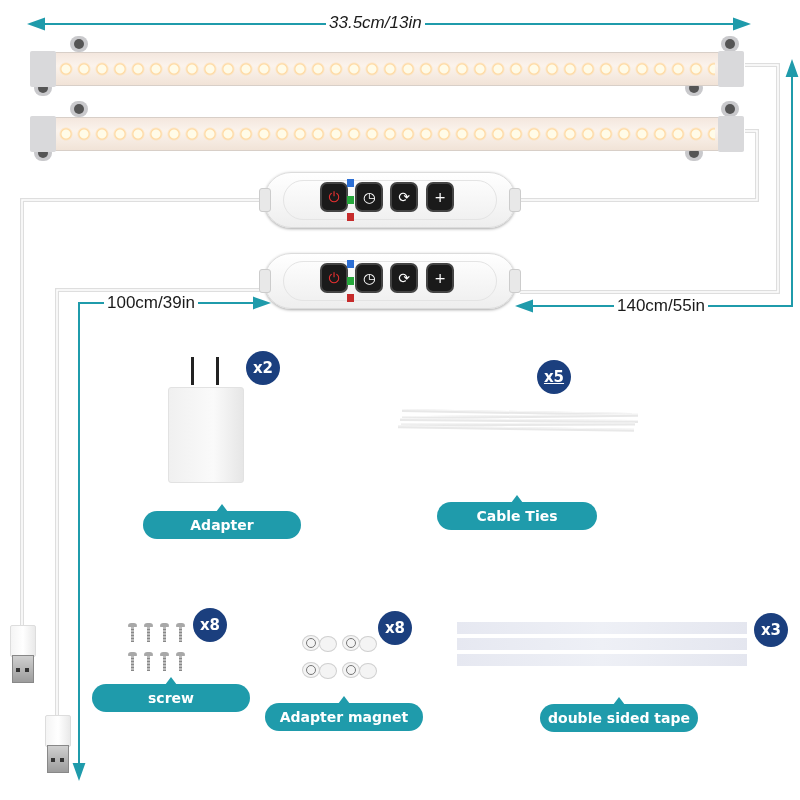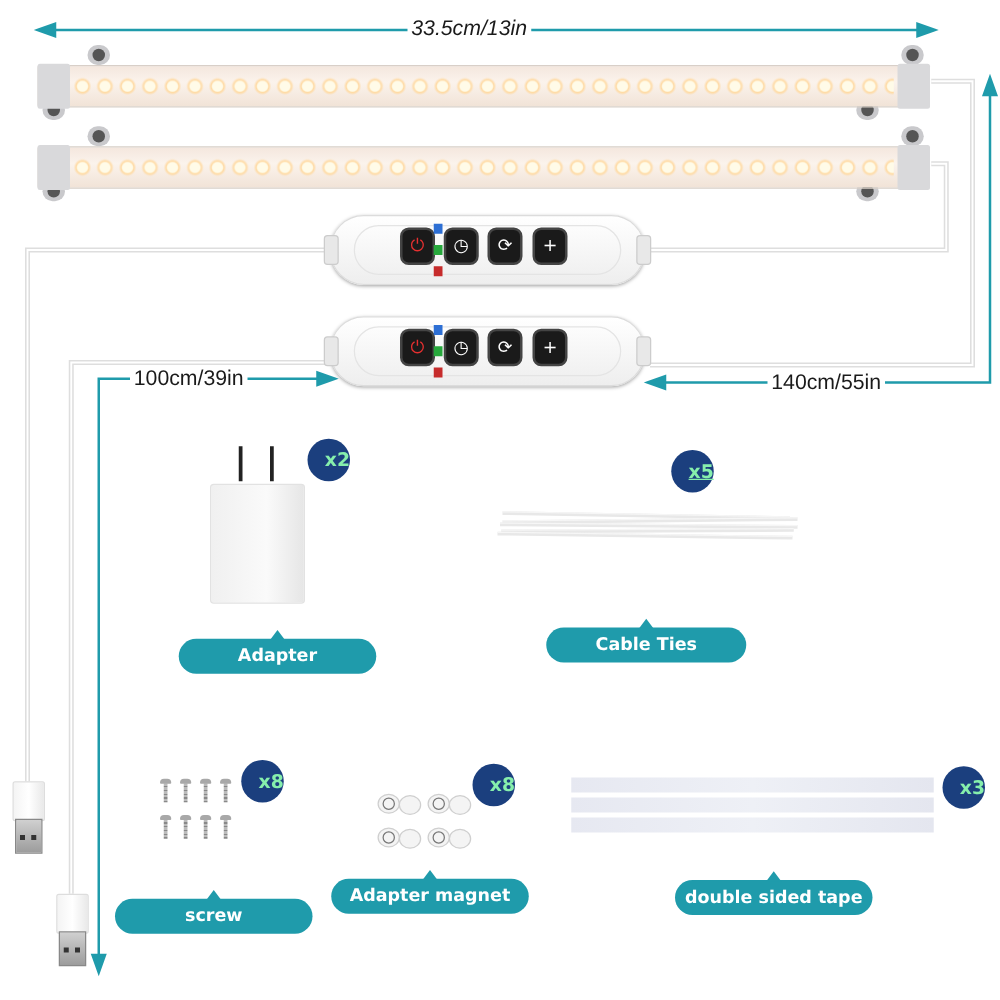--- a/index.html
+++ b/index.html
@@ -6,22 +6,22 @@
   body { width:800px; height:800px; background:#ffffff; position:relative; overflow:hidden;
          font-family:"Liberation Sans", sans-serif; }
   .abs { position:absolute; }
   svg.layer { position:absolute; left:0; top:0; width:800px; height:800px; }
   .dim-label { position:absolute; font-family:"Liberation Sans", sans-serif; font-size:17px; color:#1a1a1a;
                background:#fff; padding:0 3px; line-height:20px; white-space:nowrap; }
   .pill { position:absolute; background:#1f9bab; color:#fff; font-family:"DejaVu Sans", sans-serif;
           font-weight:bold; font-size:14px; height:28px; line-height:28px; text-align:center; border-radius:14px; }
   .pill::before { content:""; position:absolute; left:50%; top:-7px; margin-left:-6px; width:0; height:0;
           border-left:6px solid transparent; border-right:6px solid transparent; border-bottom:8px solid #1f9bab; }
-  .badge { position:absolute; width:34px; height:34px; border-radius:50%; background:#1b3f7e; color:#86efac;
-           font-family:"DejaVu Sans", sans-serif; font-weight:bold; font-size:15px; text-align:right; line-height:34px; }
+  .badge { position:absolute; width:34px; height:34px; border-radius:50%; background:#1b3f7e; color:#ffffff;
+           font-family:"DejaVu Sans", sans-serif; font-weight:bold; font-size:15px; text-align:center; line-height:34px; }
   .led-bar { position:absolute; height:32px; border-radius:2px;
              background:linear-gradient(#f4e7de, #fbf3ec 40%, #f1e3d7); border:1px solid #d8cfc8; }
   .led-row { position:absolute; left:10px; right:20px; top:9px; height:14px;
              background-image:radial-gradient(circle, #fffbe8 0 4px, #ffd9a0 5px, rgba(255,220,170,0) 7px);
              background-size:18px 14px; background-repeat:repeat-x; }
   .endcap { position:absolute; top:-2px; width:26px; height:36px; background:#d9d9db; border-radius:2px; }
   .mount { position:absolute; width:18px; height:16px; background:#c9c9cc; border-radius:8px; }
   .mount i { position:absolute; left:4px; top:3px; width:10px; height:10px; border-radius:50%; background:#555; }
   .controller { position:absolute; width:250px; height:54px; background:linear-gradient(#ffffff,#eeeeee);
                 border-radius:27px; box-shadow:0 1px 3px rgba(0,0,0,.35); border:1px solid #dcdcdc; }
@@ -210,21 +210,21 @@
     </div>
   <div class="screw" style="left:160px; top:652px;">
       <div class="head"></div>
       <div class="shaft"></div>
     </div>
   <div class="screw" style="left:176px; top:652px;">
       <div class="head"></div>
       <div class="shaft"></div>
     </div>
   <div class="badge" style="left:193px; top:608px;">x8</div>
-  <div class="pill" style="left:92px; top:719px; width:158px;">screw</div>
+  <div class="pill" style="left:92px; top:684px; width:158px;">screw</div>
 </div>
 
 <div class="abs" style="left:0; top:0;">
   <div class="magnet ring" style="left:302px; top:635px;"></div>
   <div class="magnet" style="left:319px; top:636px;"></div>
   <div class="magnet ring" style="left:342px; top:635px;"></div>
   <div class="magnet" style="left:359px; top:636px;"></div>
   <div class="magnet ring" style="left:302px; top:662px;"></div>
   <div class="magnet" style="left:319px; top:663px;"></div>
   <div class="magnet ring" style="left:342px; top:662px;"></div>

